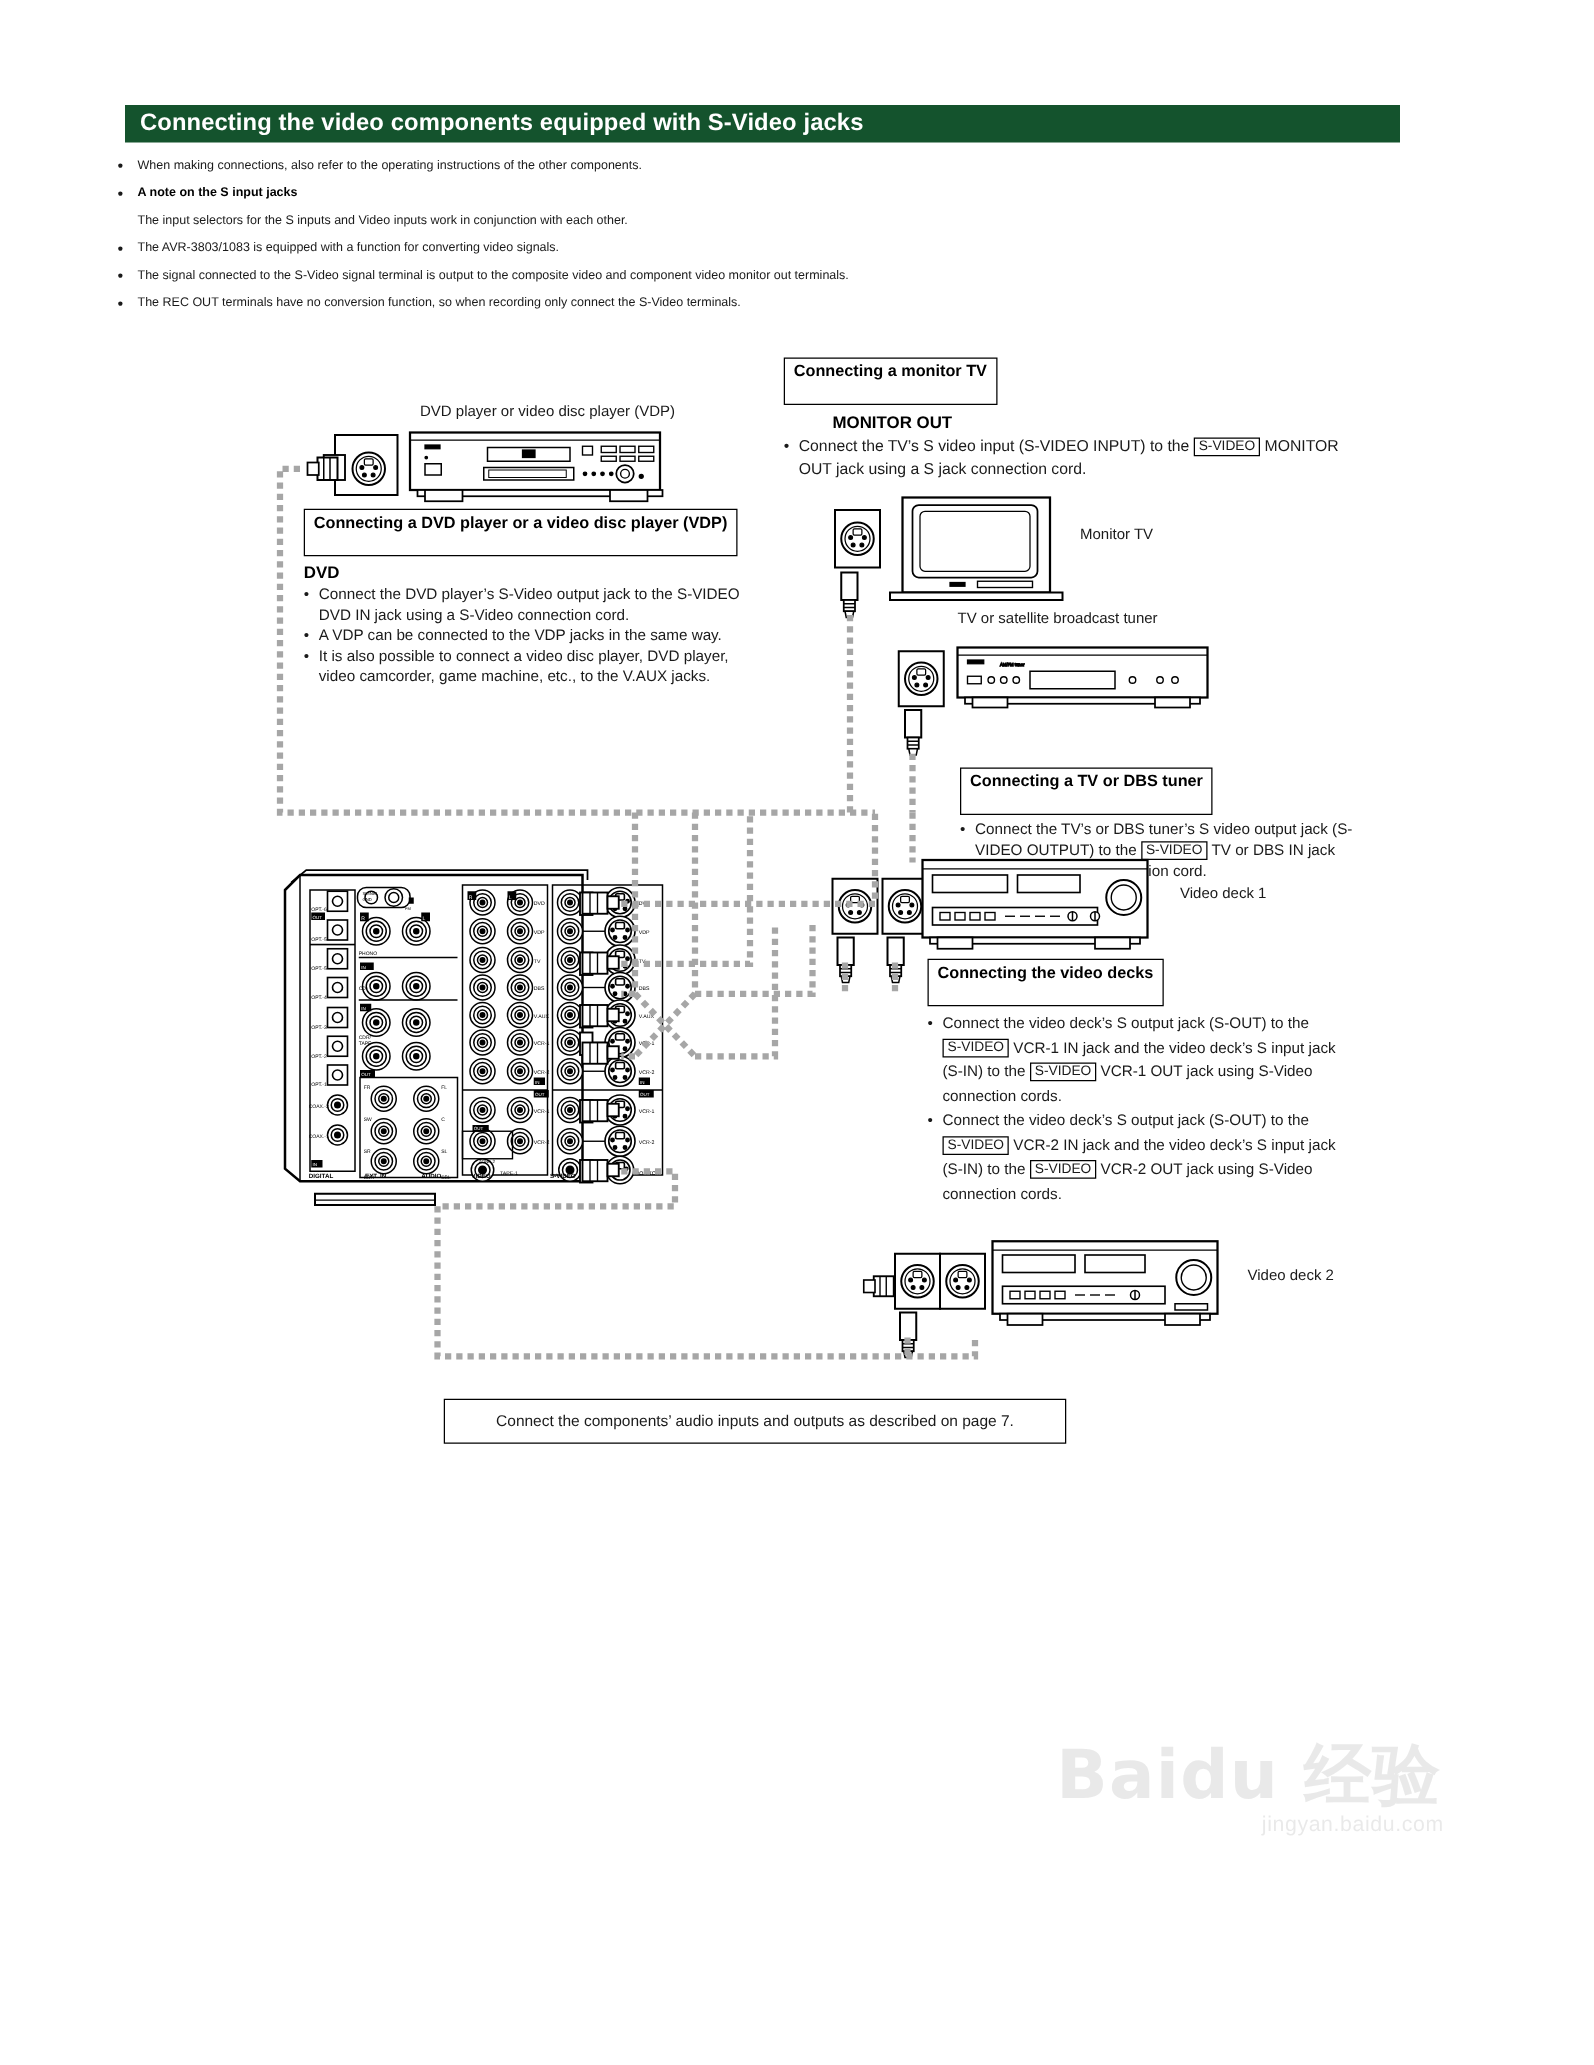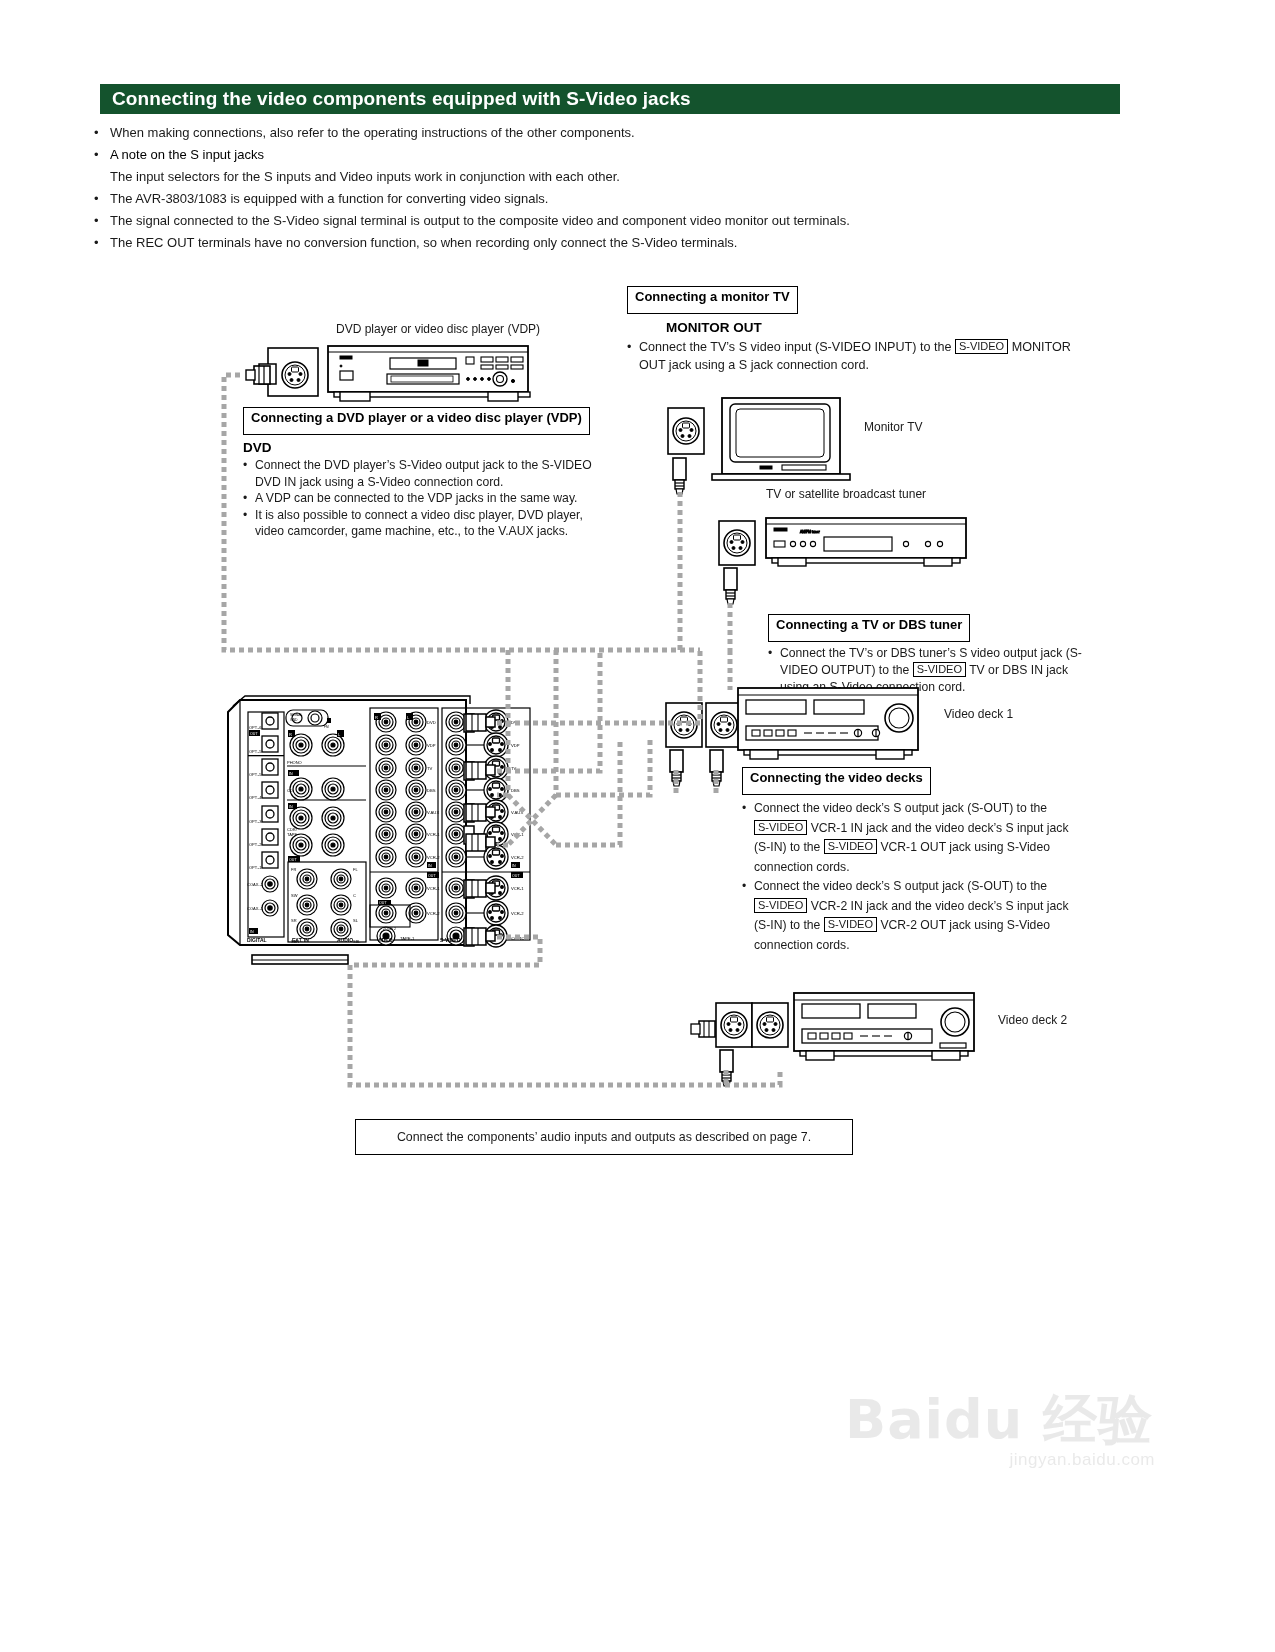--- a/index.html
+++ b/index.html
@@ -13,30 +13,30 @@
   
   .title-bar{
     position:absolute;left:100px;top:84px;width:1020px;height:30px;
     background:#14532d;color:#fff;
     font-size:19px;font-weight:bold;letter-spacing:.1px;
     display:flex;align-items:center;padding-left:12px;box-sizing:border-box;
   }
 
   
   .intro{position:absolute;left:92px;top:122px;width:1040px;}
-  .bl{position:relative;padding-left:18px;font-size:13px;line-height:22px;color:#1a1a1a;}
+  .bl{position:relative;padding-left:18px;font-size:10px;line-height:22px;color:#1a1a1a;}
   .bl::before{content:"\2022";position:absolute;left:2px;top:0;font-size:13px;}
   .bl.nb{padding-left:18px;}
   .bl.nb::before{content:"";}
-  .bl b{font-weight:normal;color:#000;}
+  .bl b{font-weight:bold;color:#000;}
 
   
   .boxhead{
     border:1.6px solid #000;display:inline-block;
-    padding:2px 7px 9px 7px;font-weight:bold;font-size:13px;
+    padding:2px 7px 19px 7px;font-weight:bold;font-size:13px;
     background:#fff;line-height:15px;
   }
   .subhead{font-weight:bold;font-size:13.5px;line-height:19px;}
   .para{font-size:12.6px;line-height:17.5px;color:#1a1a1a;}
   .para .b{position:relative;padding-left:12px;display:block;}
   .para .b::before{content:"\2022";position:absolute;left:0;top:0;}
   .para .cont{display:block;padding-left:12px;}
   .svchip{
     display:inline-block;border:1.3px solid #000;
     padding:0px 3px;font-size:11px;line-height:13px;

